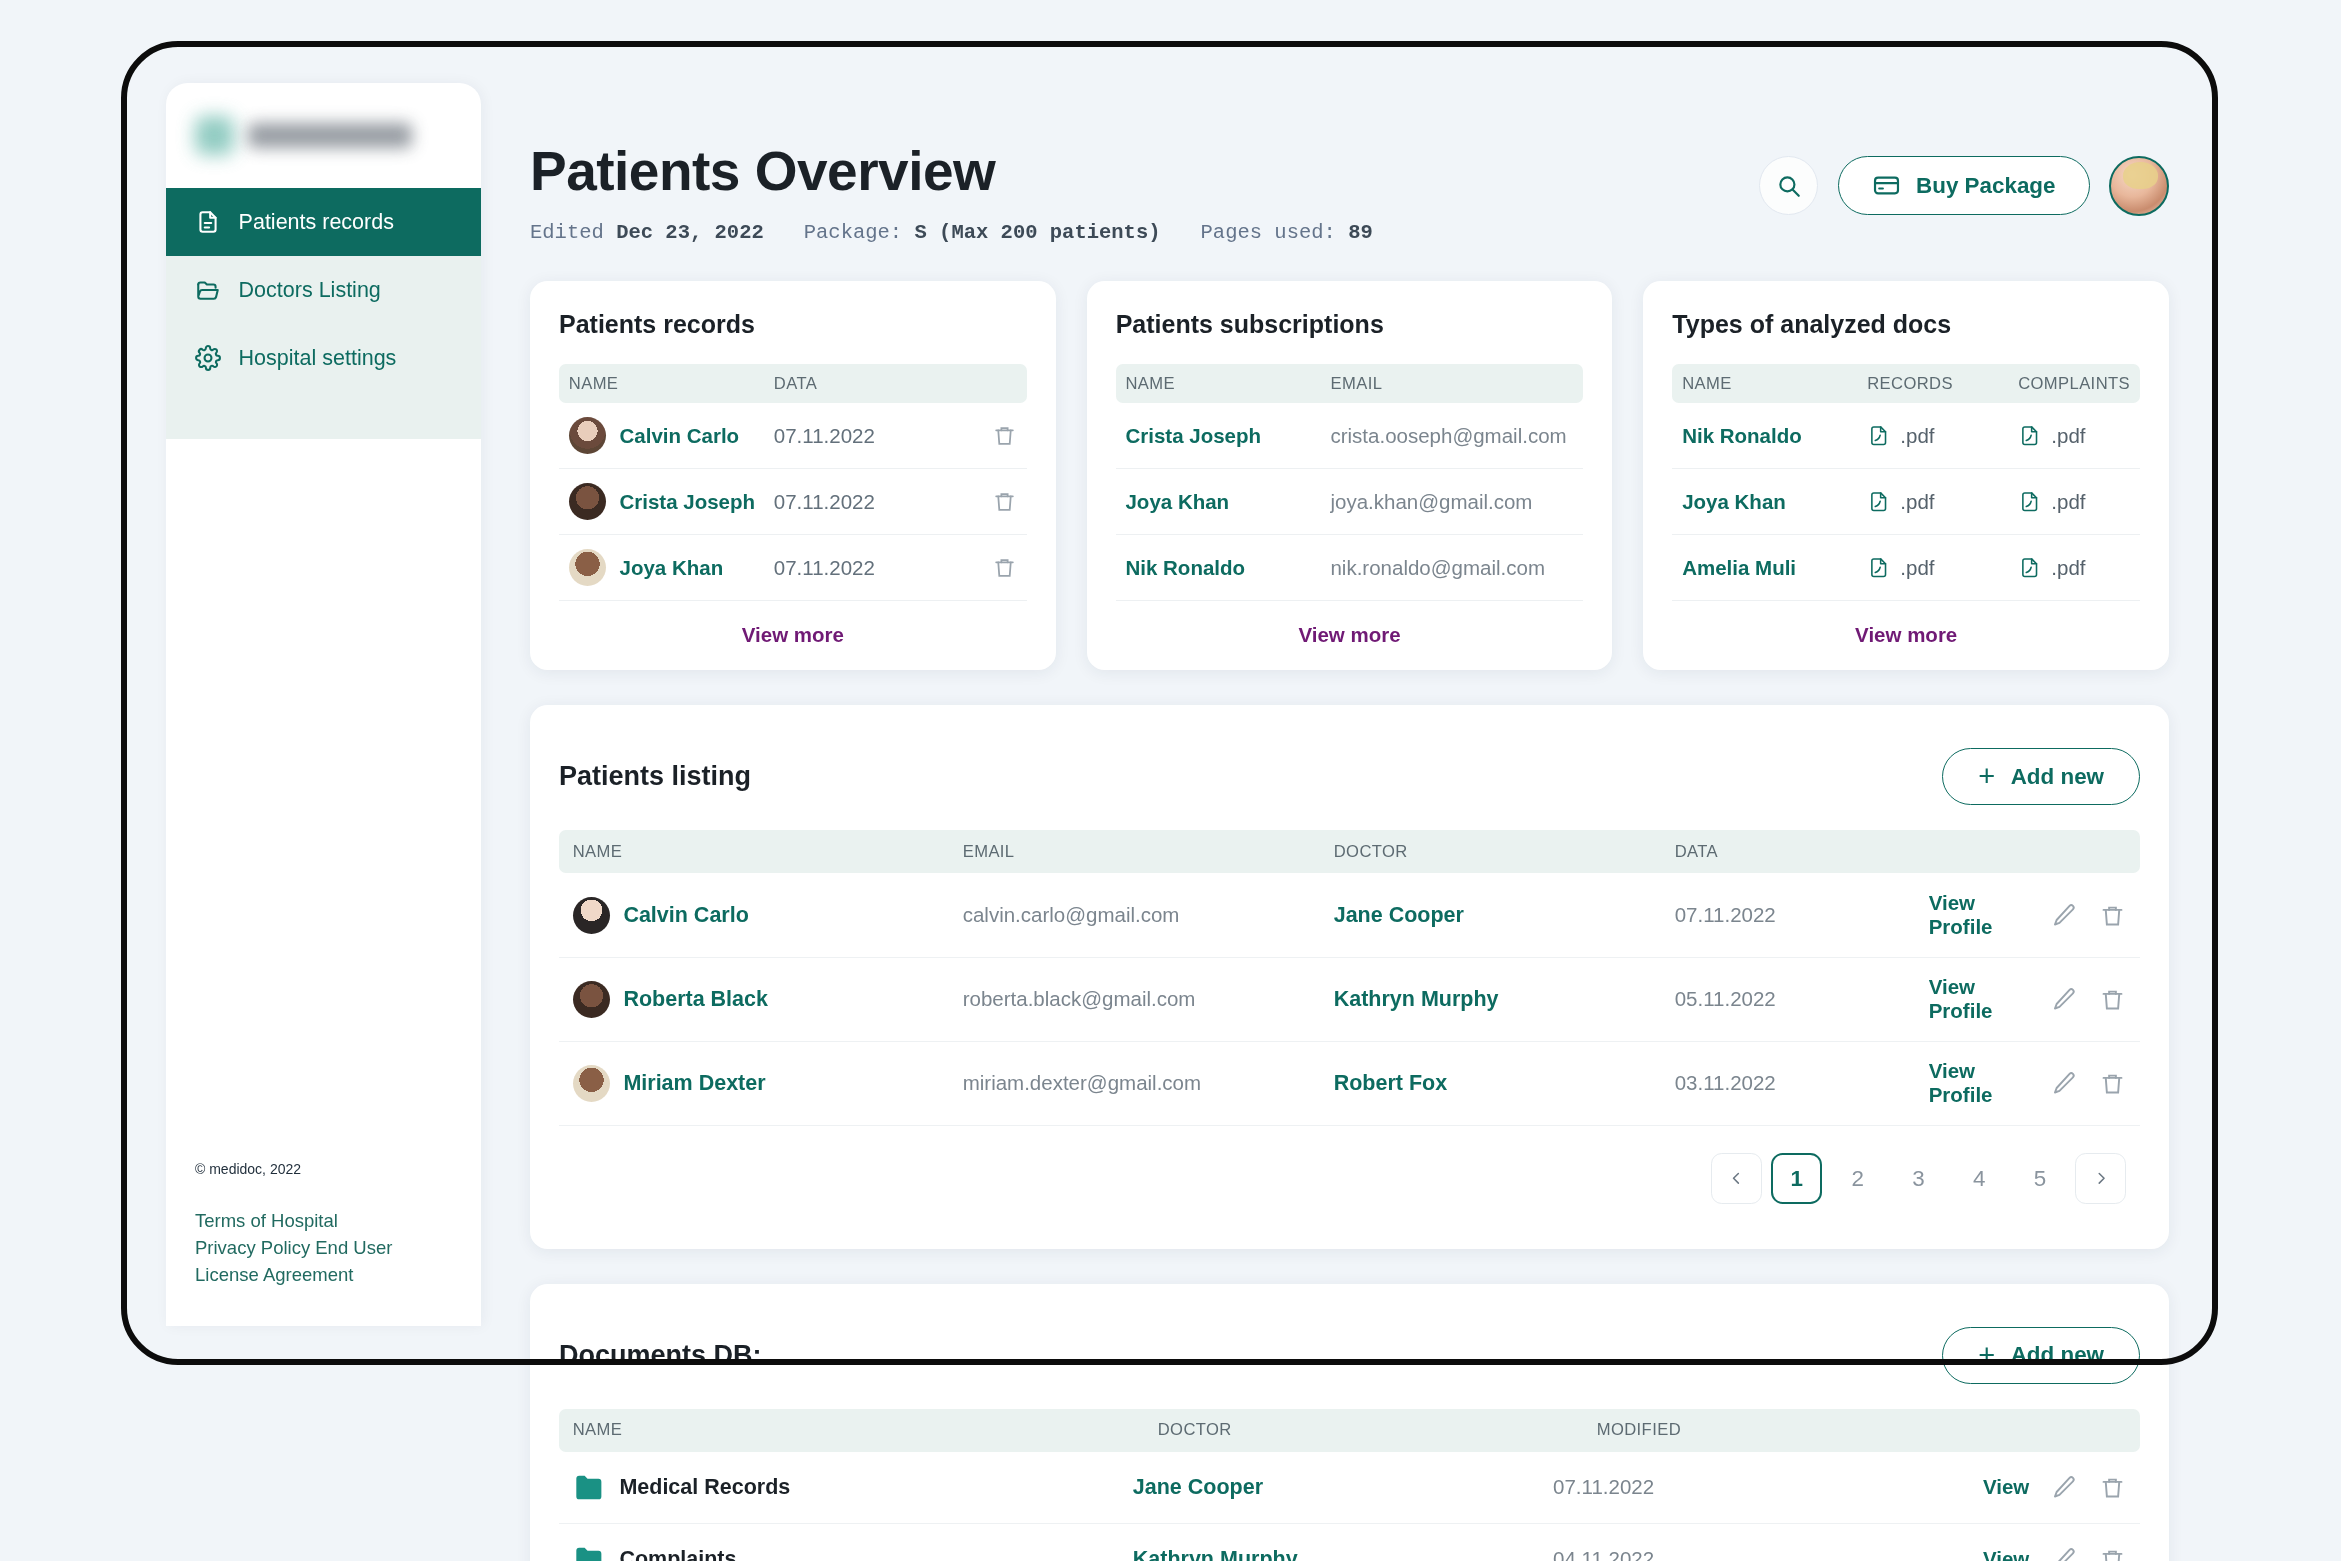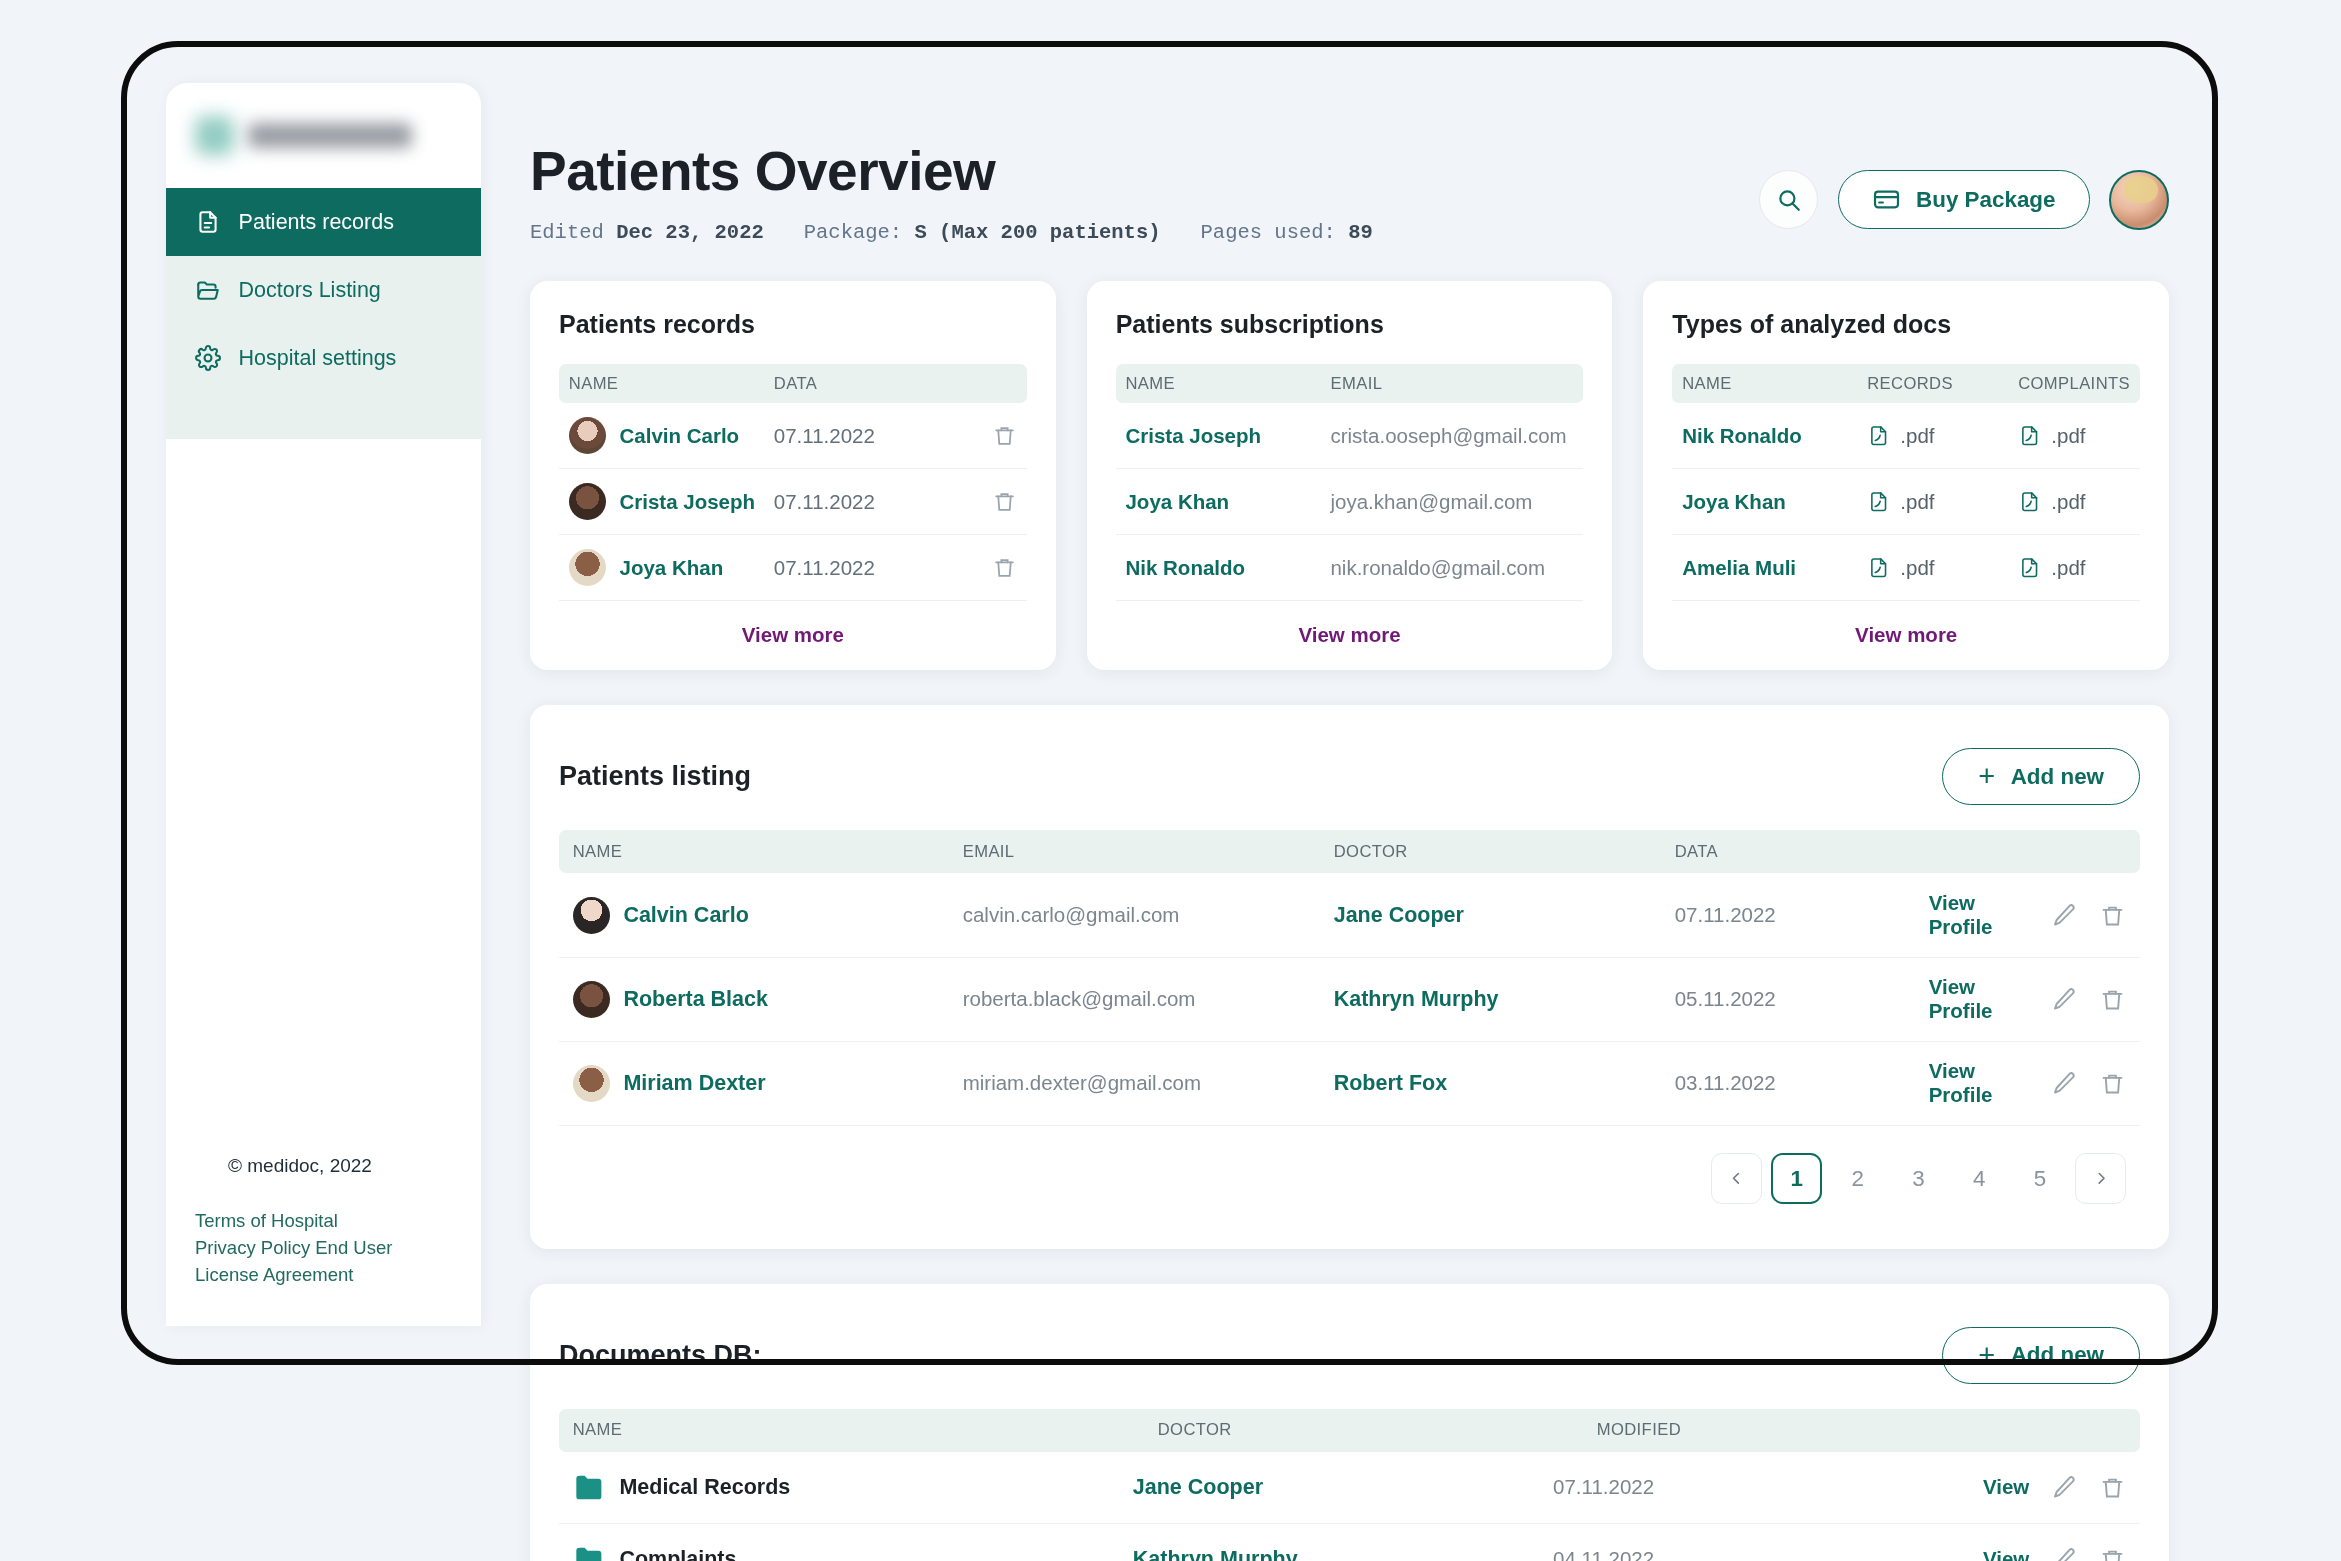--- a/index.html
+++ b/index.html
@@ -66,41 +66,41 @@
   .nav-item .ico { width: 26px; height: 26px; display:block; flex: 0 0 26px;}
   .nav-rest { background: #e9f1ef; height: 47px; }
 
   .sidebar-footer {
     position: absolute;
     left: 29px; bottom: 0px;
     width: 254px;
     padding-bottom: 35px;
   }
   .copyright {
-    font-size: 19px; color: #1f2d3a; margin-bottom: 33px; margin-left: 33px;
+    font-size: 14px; color: #1f2d3a; margin-bottom: 33px;
   }
   .footer-links a {
     display: block;
     font-size: 18.5px; color: #216a60;
     line-height: 1.15;
     text-decoration: none;
     margin-bottom: 5.9px;
     cursor: pointer;
   }
 
   
   .main {
     position: absolute;
     left: 481px; top: 83px;
     width: 1737px;
     z-index: 4;
   }
 
   .page-head {
-    display: flex; align-items: center;
+    display: flex; align-items: flex-start;
     padding: 59px 49px 0 49px;
   }
   .page-head .left { flex: 1; }
   .page-title {
     font-size: 55px; font-weight: 700; color: #1b2127;
     letter-spacing: -0.5px;
     line-height: 1.08;
   }
   .meta-row {
     display: flex; gap: 40px; margin-top: 19.5px;

